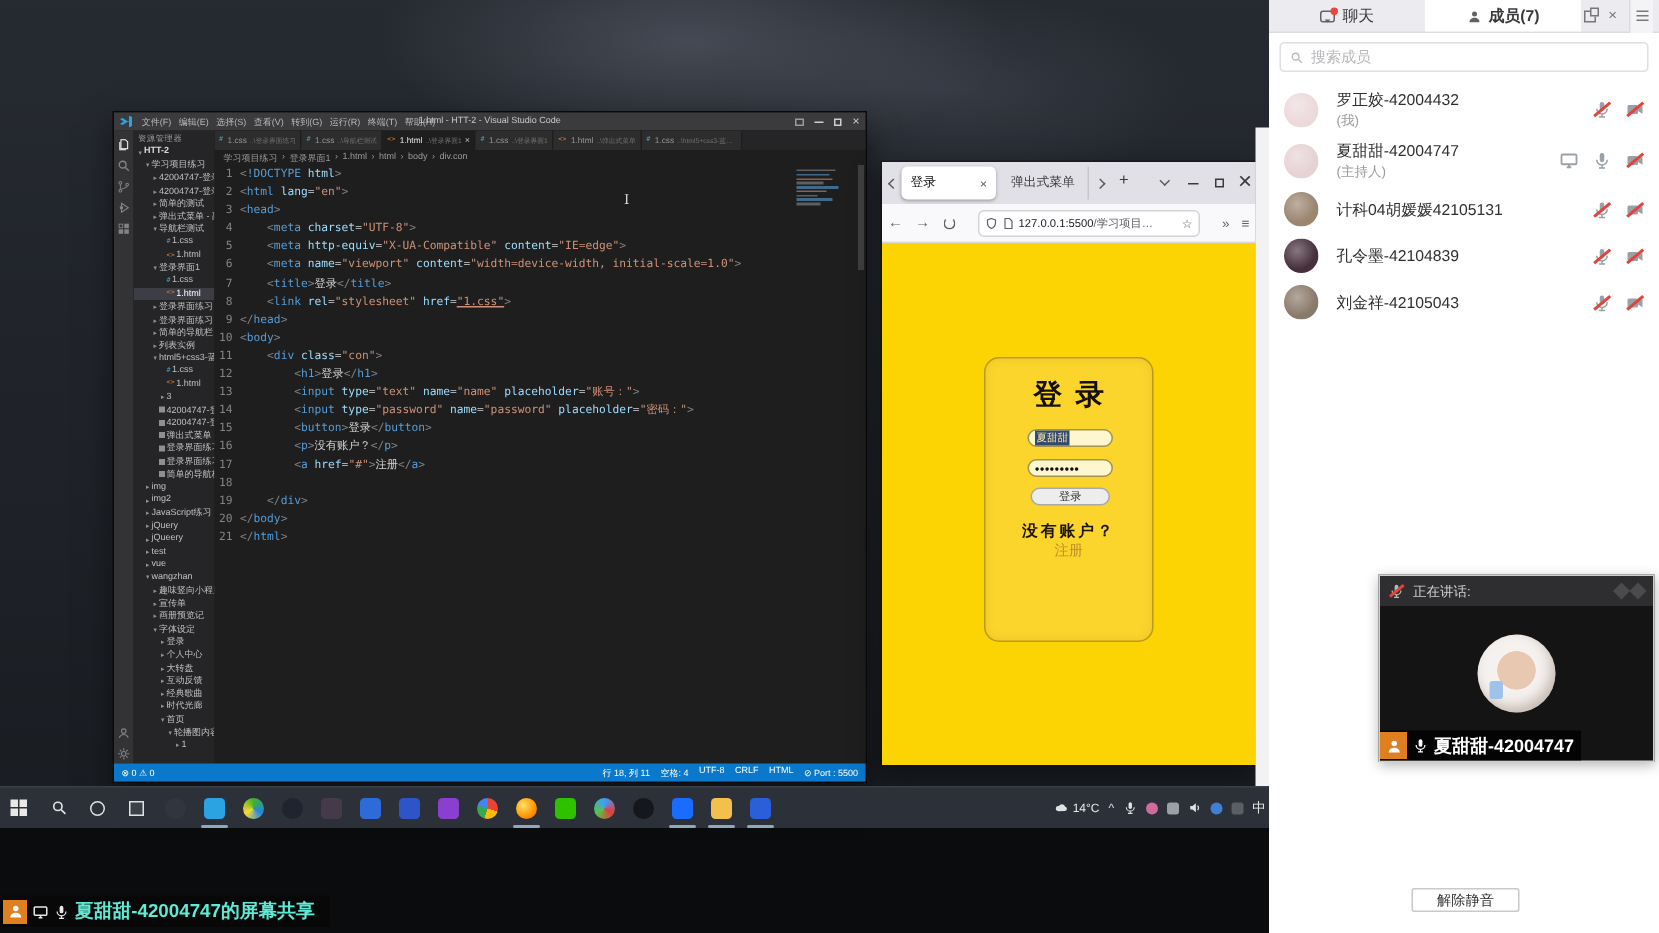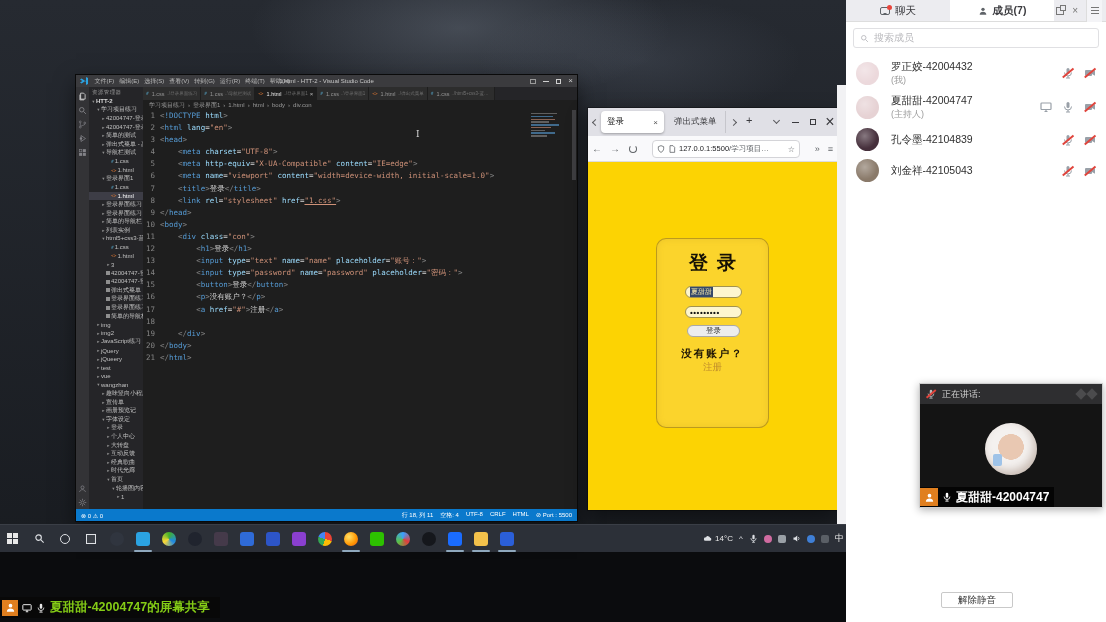--- a/index.html
+++ b/index.html
@@ -154,21 +154,21 @@
 .fv-avatar{position:absolute;left:50%;top:53%;transform:translate(-50%,-50%);width:52px;height:52px;border-radius:50%;background:radial-gradient(circle at 50% 46%,#e9c8b2 0 33%,#f4f1ef 34% 100%);box-shadow:inset -3px -4px 8px rgba(120,90,70,.35)}
 .fv-avatar::after{content:'';position:absolute;left:8px;bottom:9px;width:9px;height:12px;background:#9fc3e8;border-radius:2px}
 .fv-name{position:absolute;left:0;bottom:0;height:20px;background:rgba(0,0,0,.8);display:flex;align-items:center;gap:4px;padding:0 5px 0 0;color:#fff;font-size:12px;font-weight:bold;white-space:nowrap}
 .chip{width:18px;height:18px;background:#e07f1f;display:flex;align-items:center;justify-content:center;flex:none}
 .chip .svgi{width:11px;height:11px;color:#fff}
 .wmic{width:10px;height:10px;color:#fff;flex:none}
 
 .unmute{position:absolute;left:95px;top:592px;width:72px;height:16px;background:#fff;border:1px solid #c9c9c9;border-radius:2px;font-size:9.5px;color:#333;font-family:"Liberation Sans",sans-serif}
 
 
-.share-pill{position:absolute;left:0;top:597px;height:21px;background:rgba(8,8,8,.94);display:inline-flex;align-items:center;gap:4px;padding:0 10px 0 2px;color:#84cc16;font-size:12.5px;font-weight:bold;white-space:nowrap}
+.share-pill{position:absolute;left:0;top:597px;height:21px;background:rgba(8,8,8,.94);display:inline-flex;align-items:center;gap:4px;padding:0 10px 0 2px;color:#5eead4;font-size:12.5px;font-weight:bold;white-space:nowrap}
 .share-pill .chip{width:16px;height:16px}
 .share-pill .wico{width:10px;height:10px;color:#e8e8e8}
 </style>
 </head>
 <body>
 
 <div class="desktop">
 
   <div class="vscode">
     <div class="vsc-titlebar">
@@ -805,20 +805,41 @@
           </span>
           <span class="pic svgi off">
             <svg viewBox="0 0 24 24">
               <rect x="2" y="6" width="14" height="12" rx="2" fill="currentColor"></rect>
               <path d="M16 10l6-3.5v11L16 14z" fill="currentColor"></path>
             </svg>
           </span>
         </div>
       </div>
       <div class="mrow" style="height: 31px;">
+        <div class="mavatar" style="background-color: rgb(155, 132, 112);"></div>
+        <div class="mcol">
+          <div class="mname">计科04胡媛媛42105131</div>
+        </div>
+        <div class="micons">
+          <span class="pic svgi off">
+            <svg viewBox="0 0 24 24">
+              <rect x="9" y="2" width="6" height="12" rx="3" fill="currentColor"></rect>
+              <path d="M5 11a7 7 0 0 0 14 0" fill="none" stroke="currentColor" stroke-width="2"></path>
+              <path d="M12 18v4M8 22h8" stroke="currentColor" stroke-width="2" fill="none"></path>
+            </svg>
+          </span>
+          <span class="pic svgi off">
+            <svg viewBox="0 0 24 24">
+              <rect x="2" y="6" width="14" height="12" rx="2" fill="currentColor"></rect>
+              <path d="M16 10l6-3.5v11L16 14z" fill="currentColor"></path>
+            </svg>
+          </span>
+        </div>
+      </div>
+      <div class="mrow" style="height: 31px;">
         <div class="mavatar" style="background-color: rgb(70, 48, 60);"></div>
         <div class="mcol">
           <div class="mname">孔令墨-42104839</div>
         </div>
         <div class="micons">
           <span class="pic svgi off">
             <svg viewBox="0 0 24 24">
               <rect x="9" y="2" width="6" height="12" rx="3" fill="currentColor"></rect>
               <path d="M5 11a7 7 0 0 0 14 0" fill="none" stroke="currentColor" stroke-width="2"></path>
               <path d="M12 18v4M8 22h8" stroke="currentColor" stroke-width="2" fill="none"></path>

